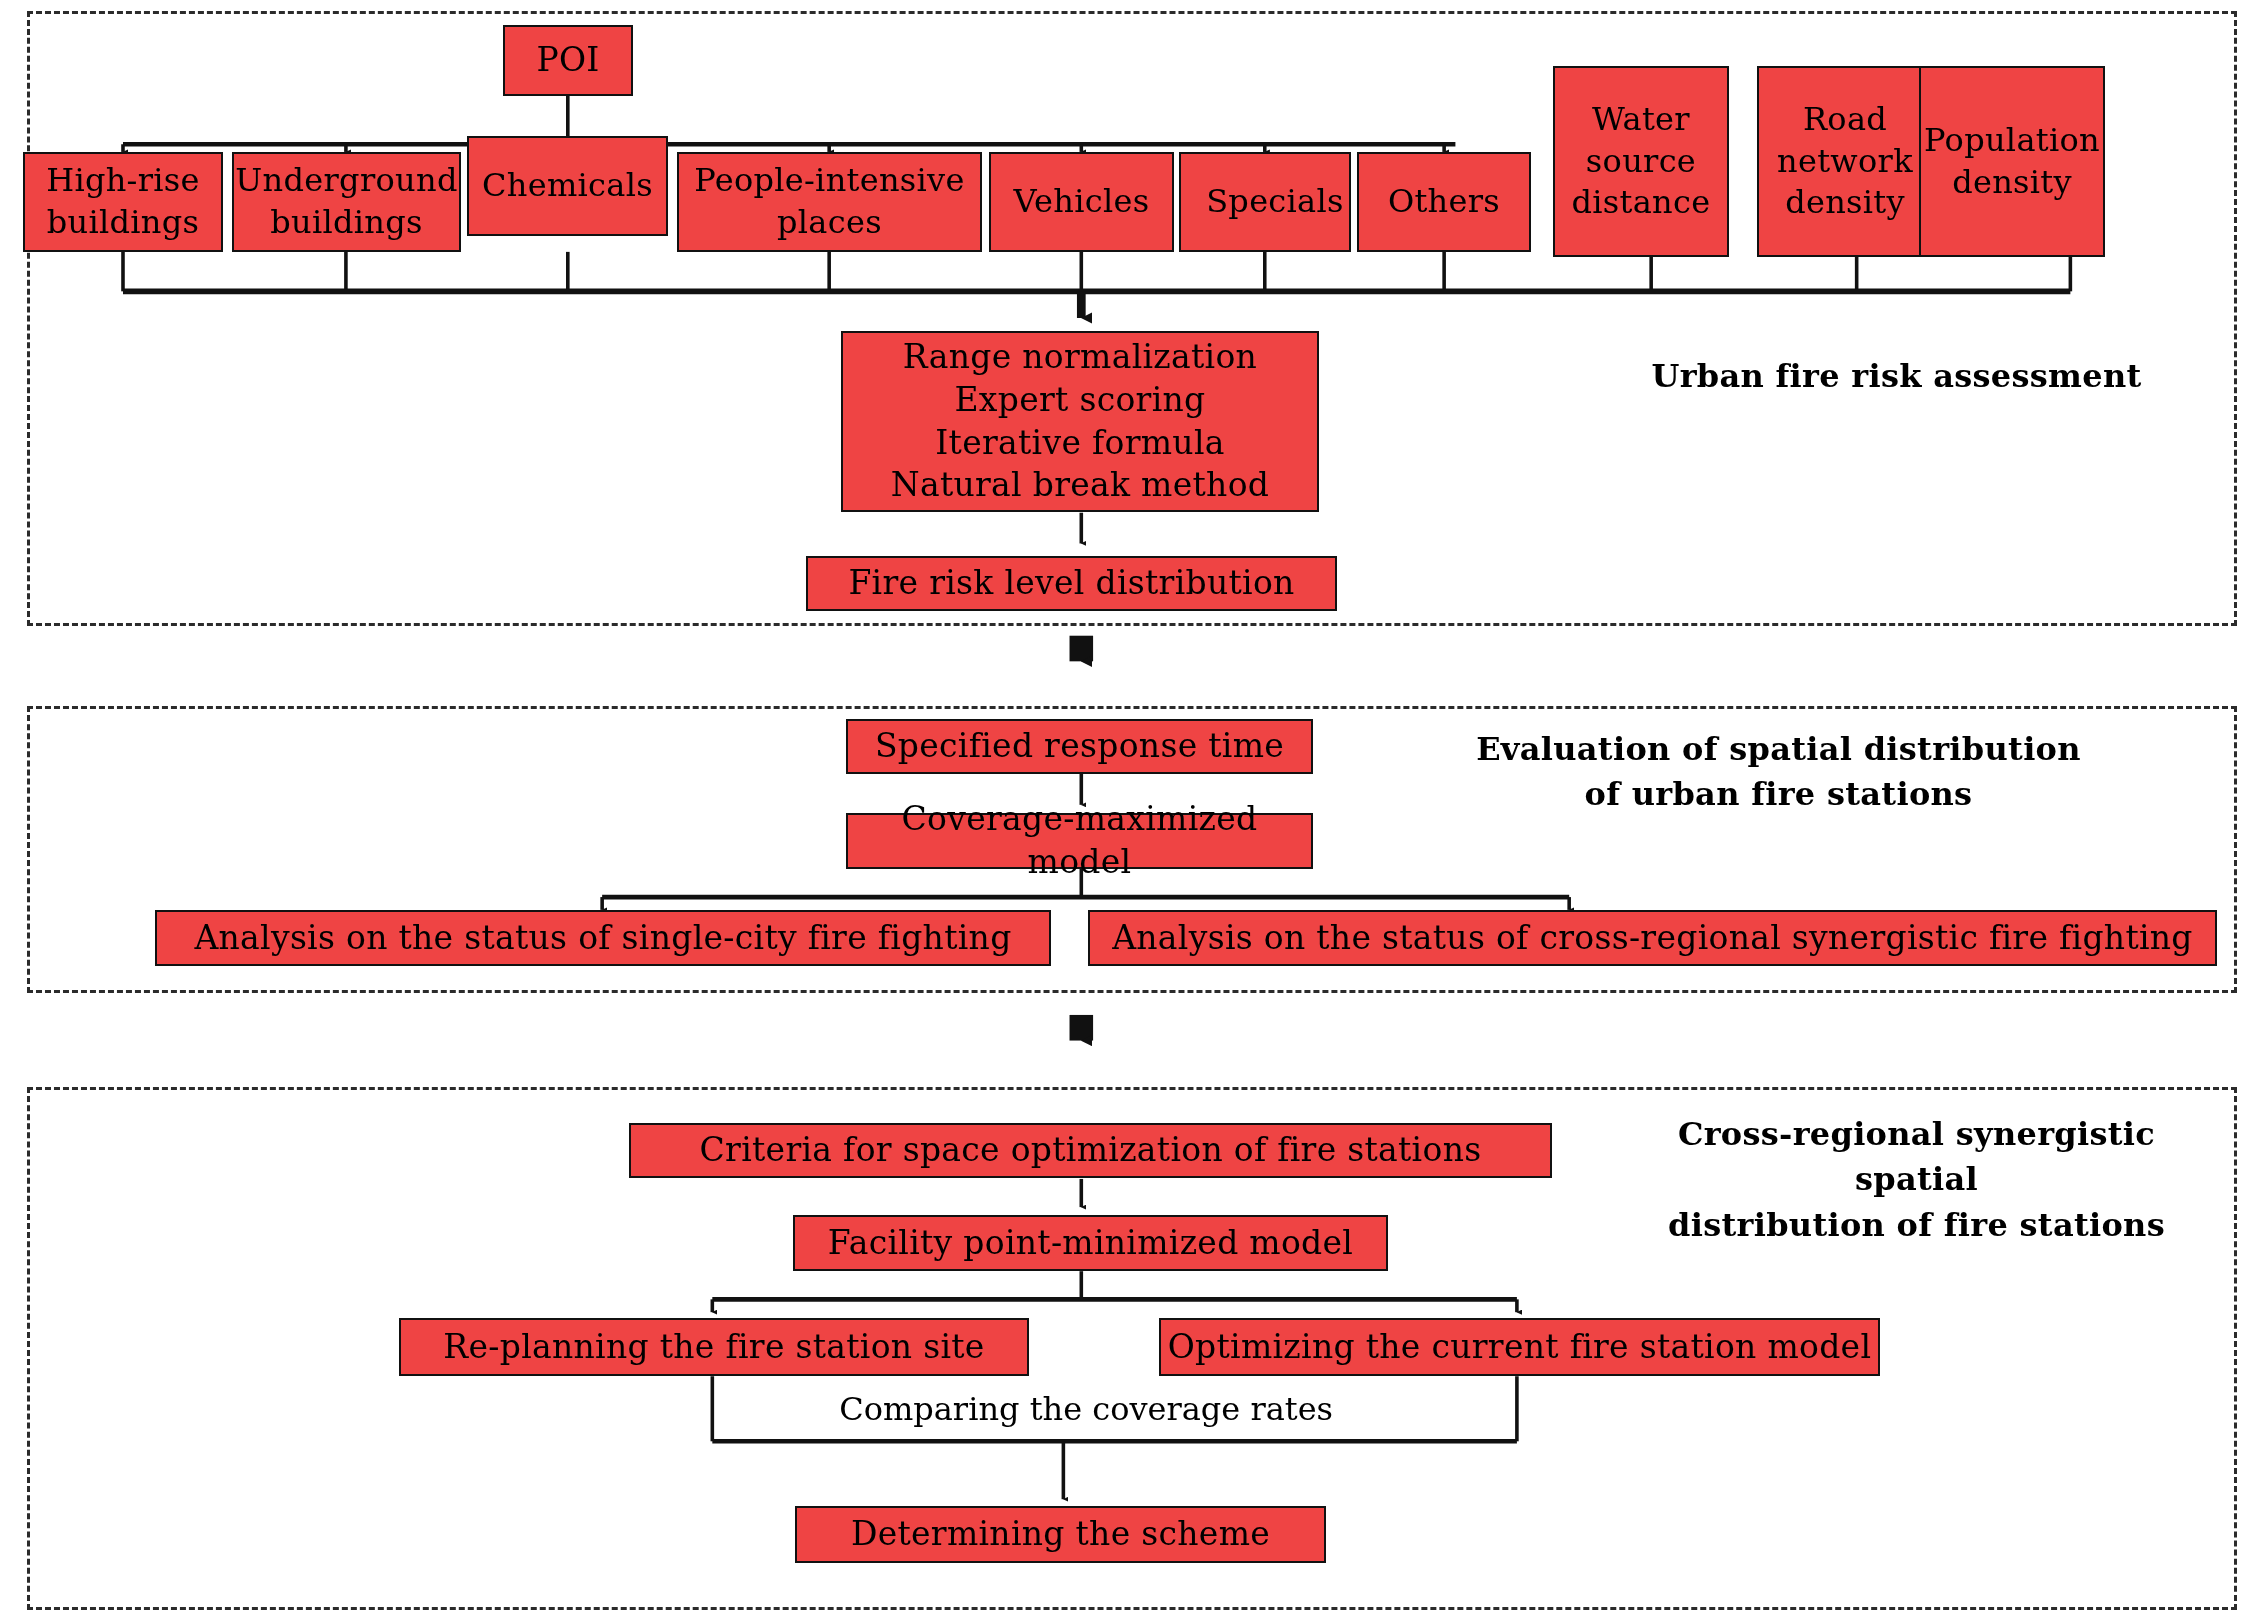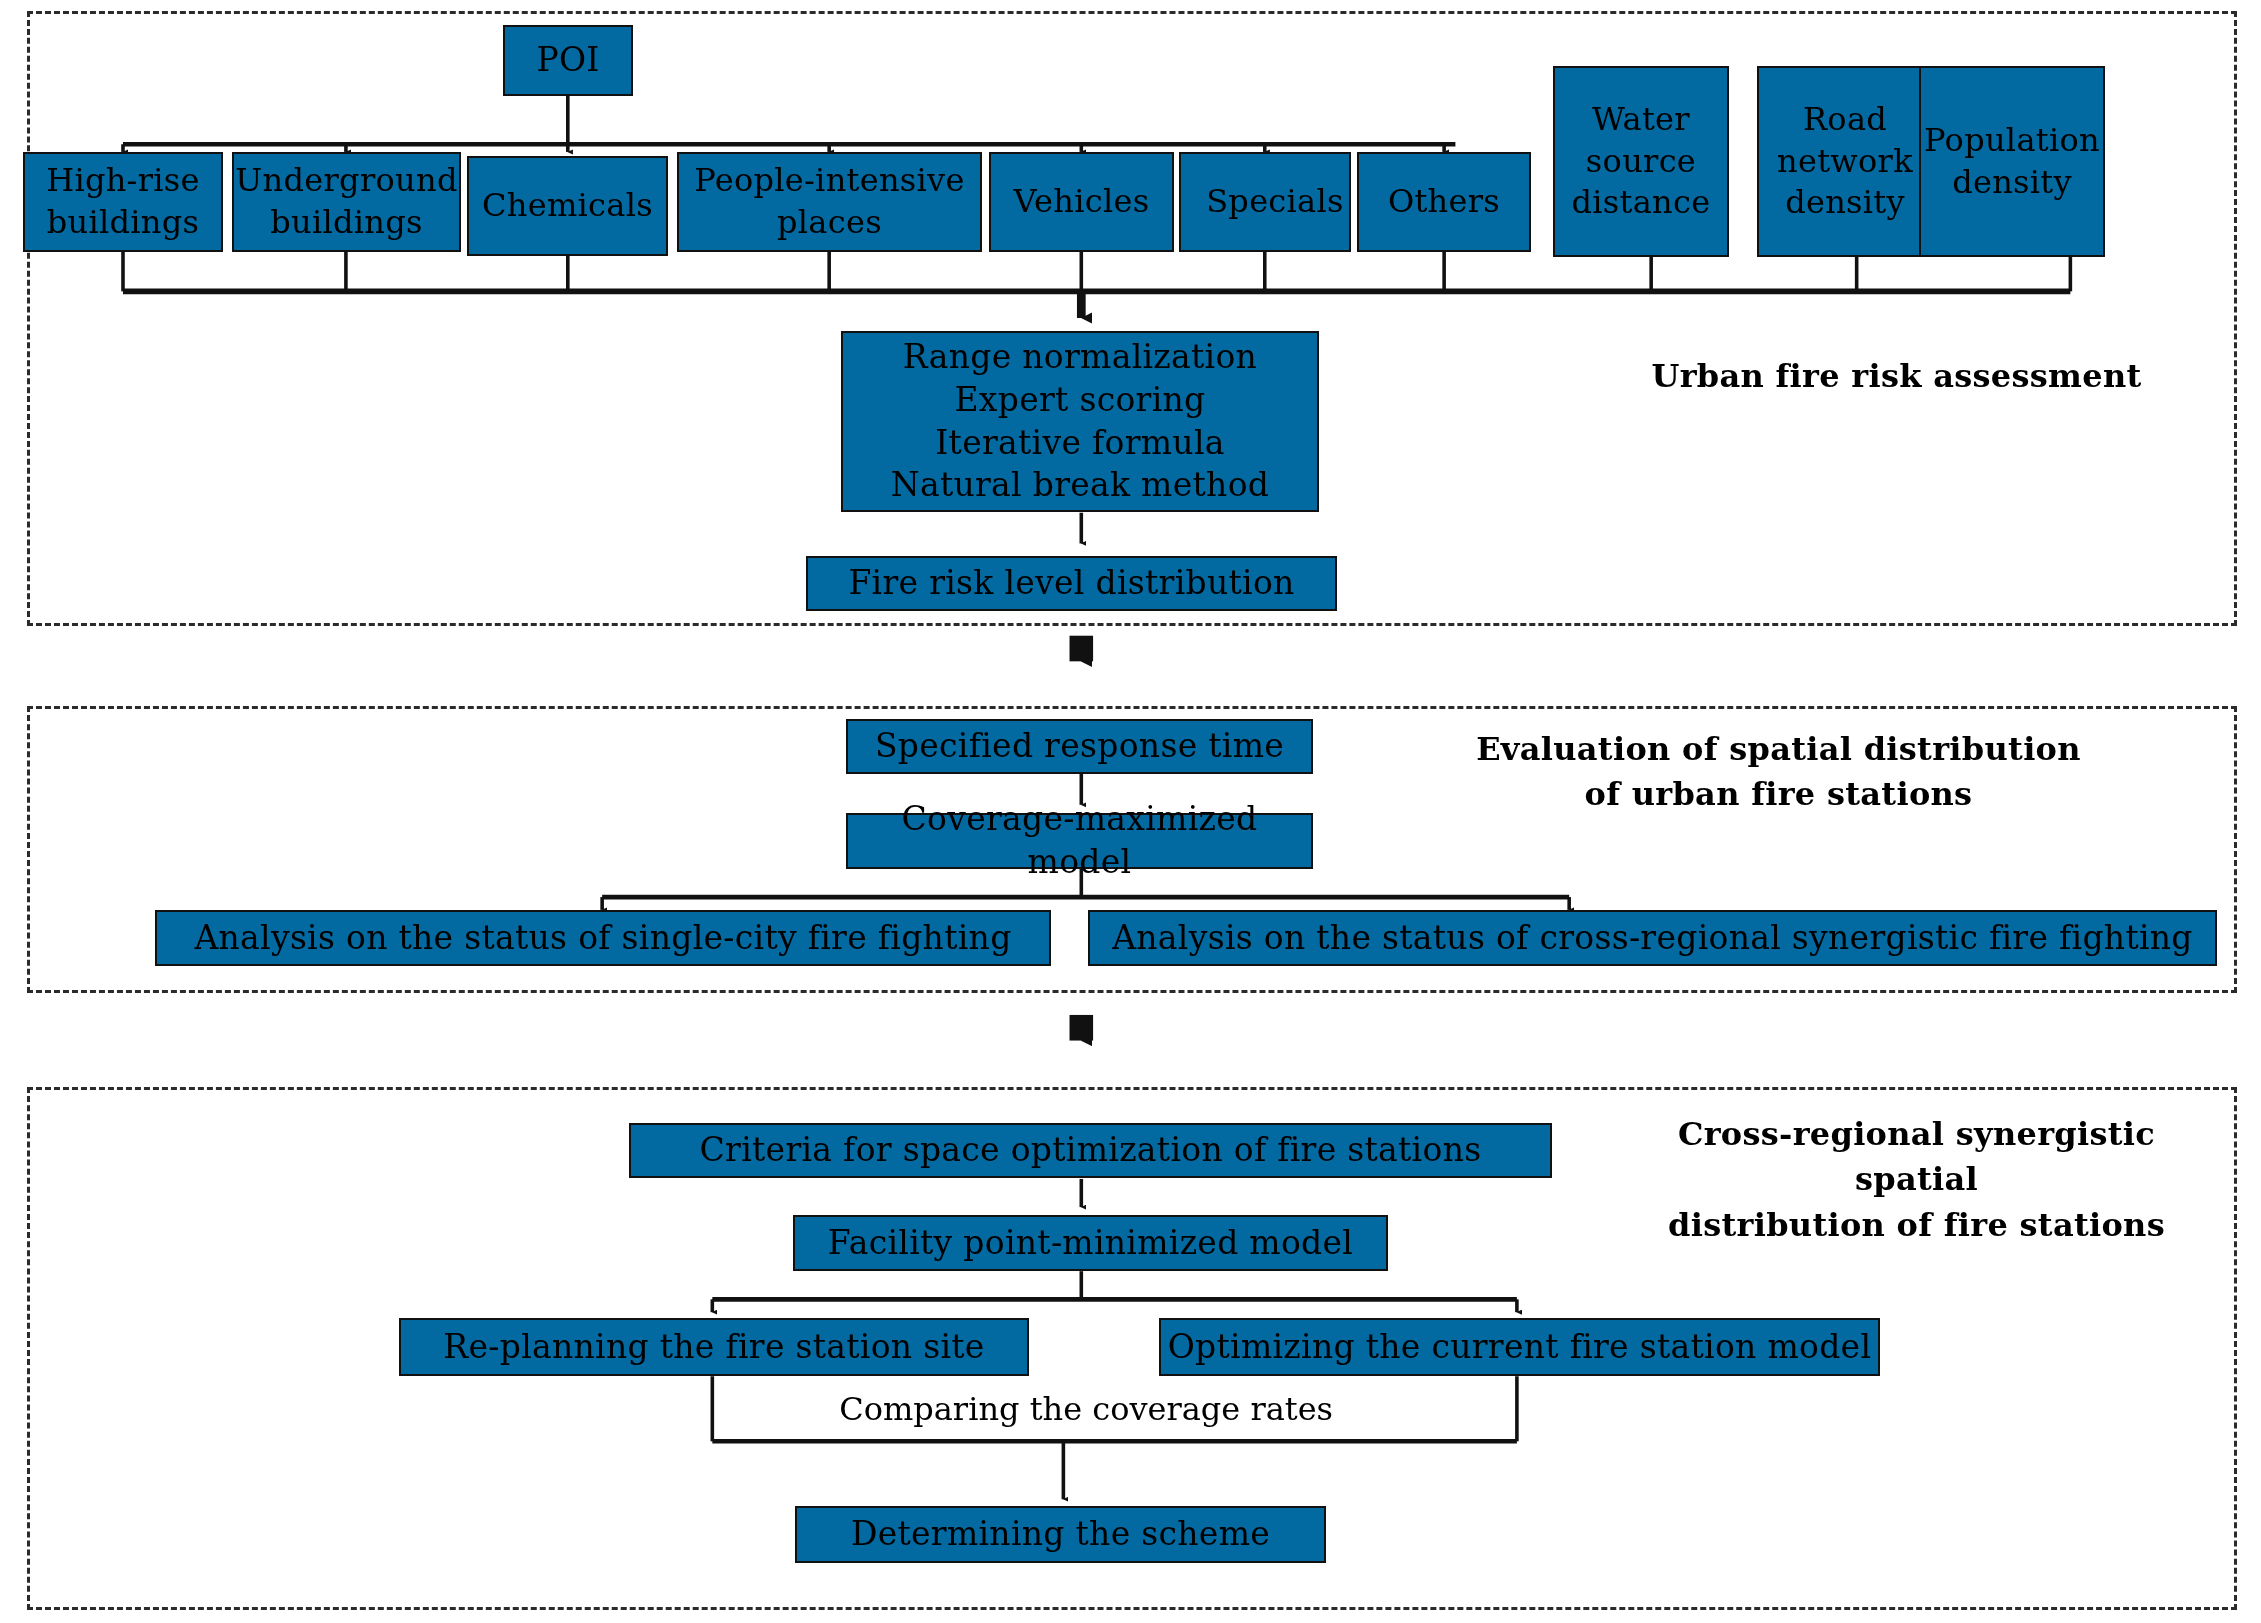--- a/index.html
+++ b/index.html
@@ -20,21 +20,21 @@
     position: absolute;
     border: 3.6px dashed #2b2b2b;
     box-sizing: border-box;
     background: transparent;
   }
   
   .node {
     position: absolute;
     box-sizing: border-box;
     border: 2.6px solid #111111;
-    background: #0369a1;
+    background: #ef4444;
     display: flex;
     align-items: center;
     justify-content: center;
     text-align: center;
     color: #000000;
     font-family: "DejaVu Serif", serif;
     line-height: 1.30;
     letter-spacing: 0.3px;
     padding: 2.1px 5.1px;
     white-space: pre-line;
@@ -142,21 +142,21 @@
   </svg>
 
   <div class="group" style="left:27px; top:11.3px; width:2210px; height:615px;"></div>
 
   <div class="node f64" style="left:503px; top:24.6px; width:130px; height:71px;">POI</div>
 
   <div class="node f62" style="left:23px; top:152px; width:200px; height:100px;">High-rise
 buildings</div>
   <div class="node f62" style="left:232px; top:152px; width:229px; height:100px;">Underground
 buildings</div>
-  <div class="node f62" style="left:467px; top:156px; width:201px; height:100px;">Chemicals</div>
+  <div class="node f62" style="left:467px; top:136px; width:201px; height:100px;">Chemicals</div>
   <div class="node f62" style="left:677px; top:152px; width:305px; height:100px;">People-intensive
 places</div>
   <div class="node f62" style="left:989px; top:152px; width:185px; height:100px;">Vehicles</div>
   <div class="node f62" style="left:1179px; top:152px; width:172px; height:100px;padding-left:25px;">Specials</div>
   <div class="node f62" style="left:1357px; top:152px; width:174px; height:100px;">Others</div>
 
   <div class="node f62" style="left:1553px; top:66px; width:176px; height:191px;">Water
 source
 distance</div>
   <div class="node f62" style="left:1757px; top:66px; width:176px; height:191px;">Road

